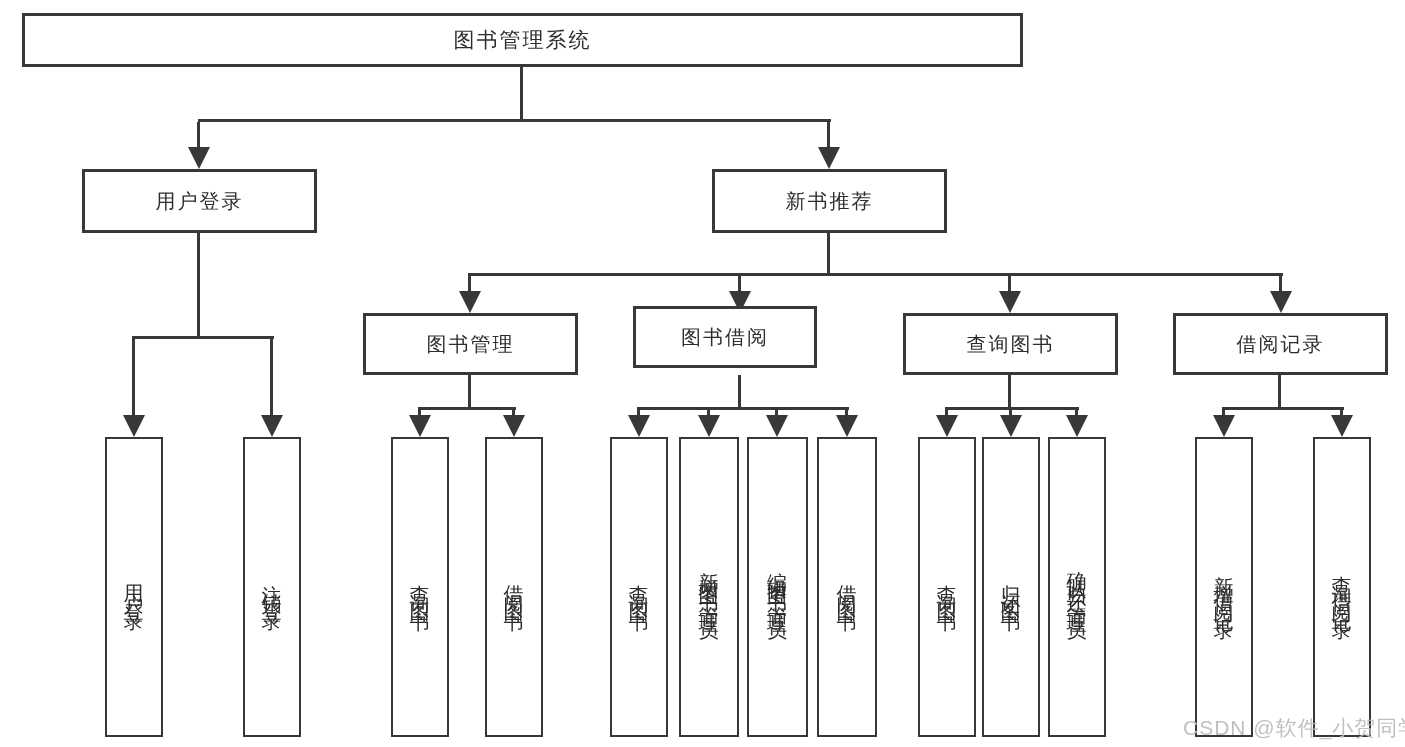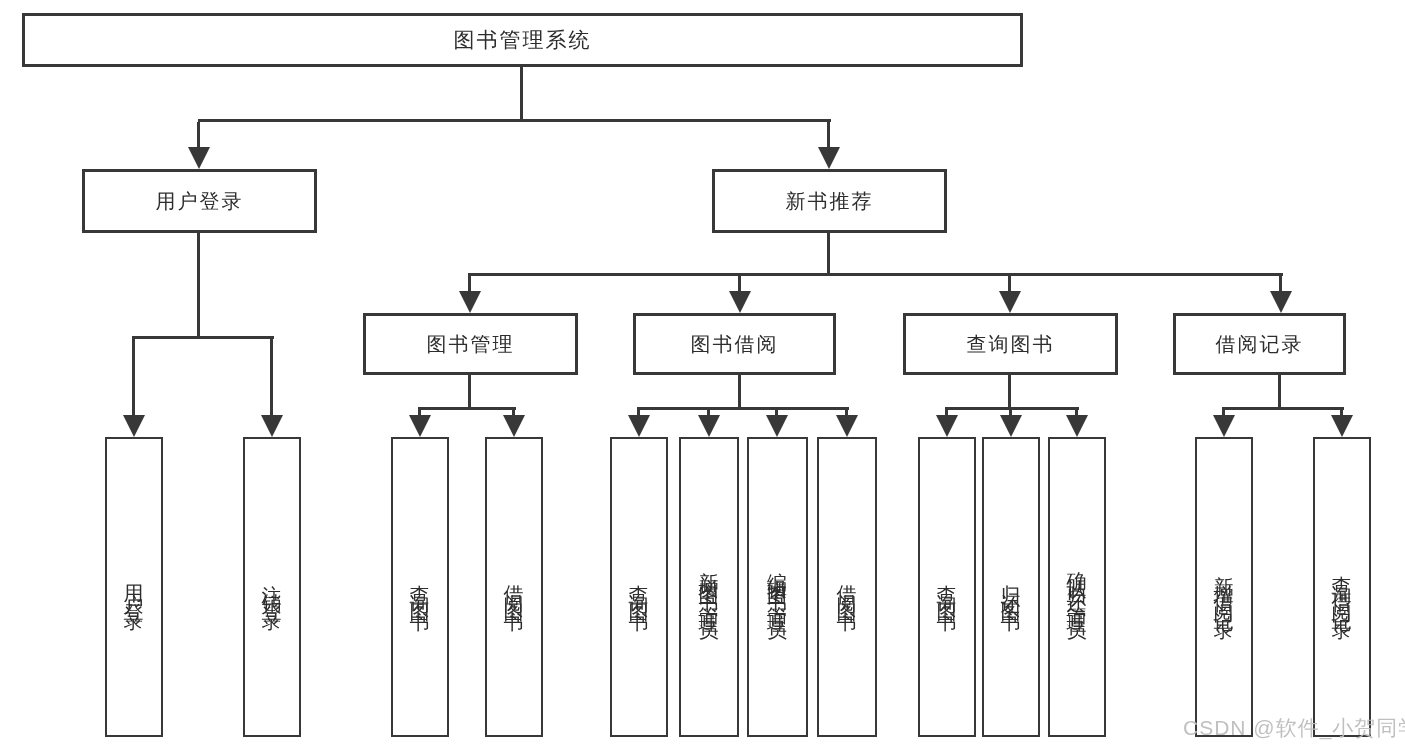--- a/index.html
+++ b/index.html
@@ -128,27 +128,27 @@
   <div class="box hnode" style="left:82px;top:169px;width:235px;height:64px">
     <span class="label">用户登录</span>
   </div>
   <div class="box hnode" style="left:712px;top:169px;width:235px;height:64px">
     <span class="label">新书推荐</span>
   </div>
 
   <div class="box hnode" style="left:363px;top:313px;width:215px;height:62px">
     <span class="label">图书管理</span>
   </div>
-  <div class="box hnode" style="left:633px;top:313px;width:203px;height:62px">
+  <div class="box hnode" style="left:633px;top:306px;width:184px;height:62px">
     <span class="label">图书借阅</span>
   </div>
   <div class="box hnode" style="left:903px;top:313px;width:215px;height:62px">
     <span class="label">查询图书</span>
   </div>
-  <div class="box hnode" style="left:1173px;top:313px;width:173px;height:62px">
+  <div class="box hnode" style="left:1173px;top:313px;width:215px;height:62px">
     <span class="label">借阅记录</span>
   </div>
 
   <div class="box leaf" style="left:105px;top:437px;width:58px;height:300px">
     <span class="label">用户登录</span>
   </div>
   <div class="box leaf" style="left:243px;top:437px;width:58px;height:300px">
     <span class="label">注销登录</span>
   </div>
 

